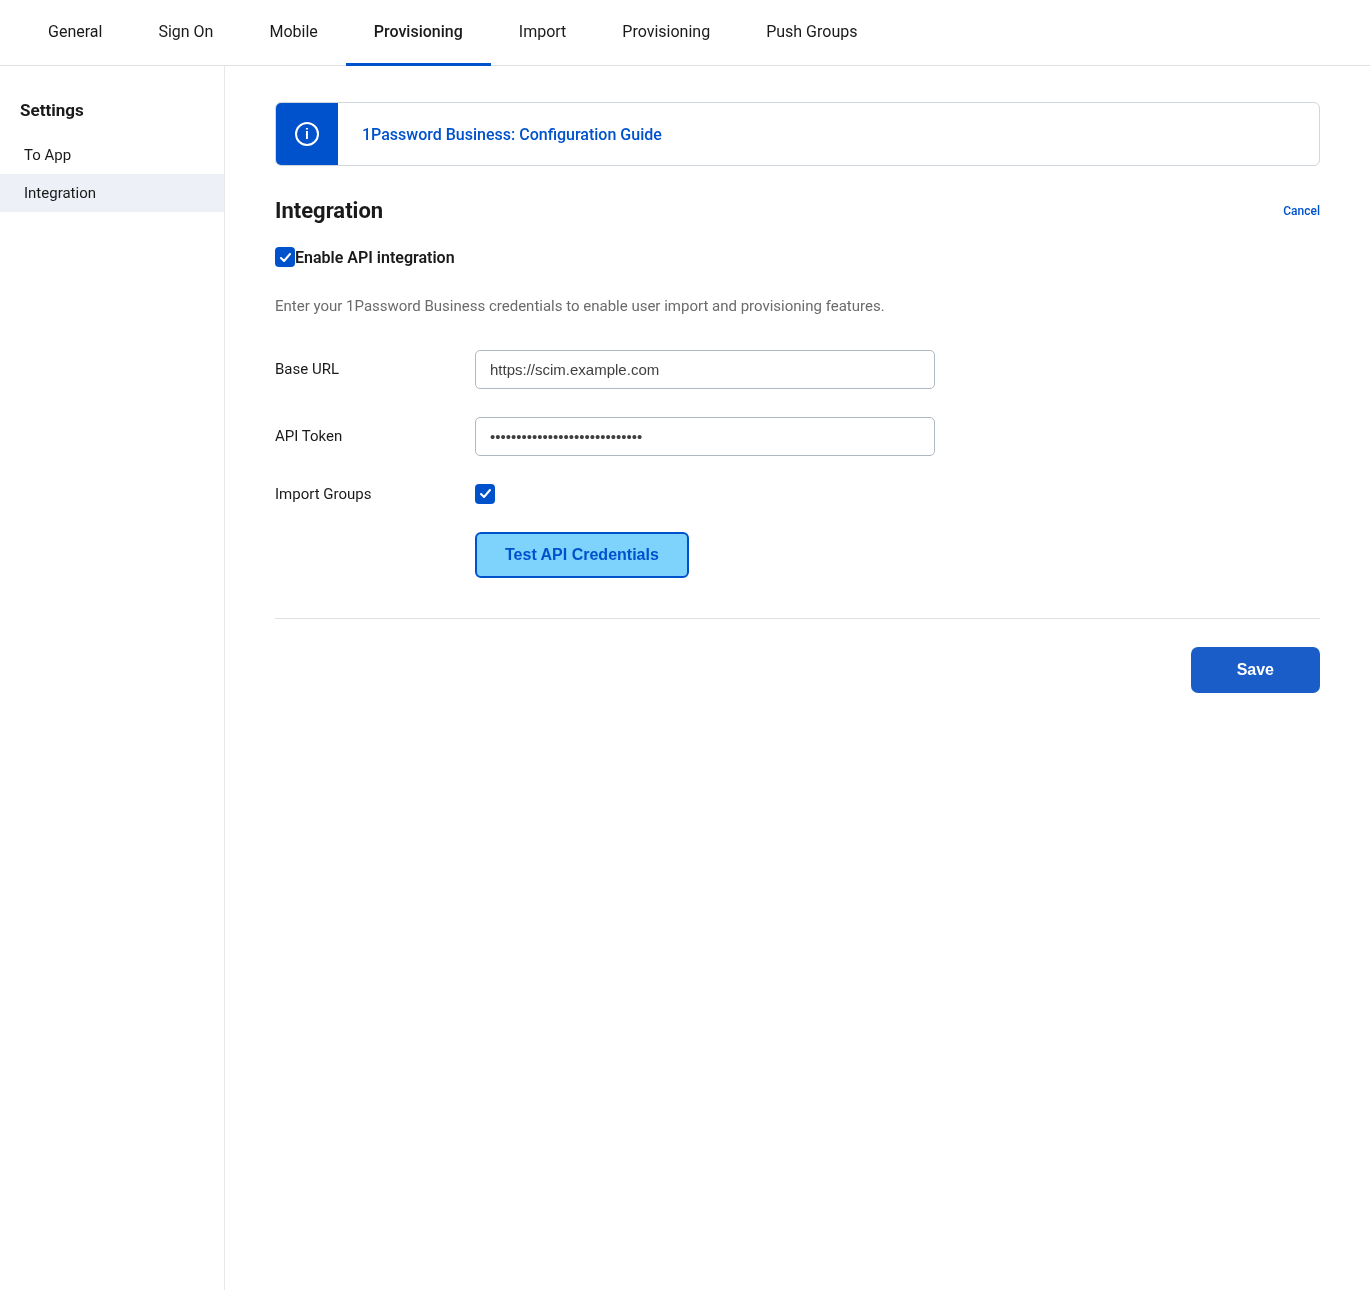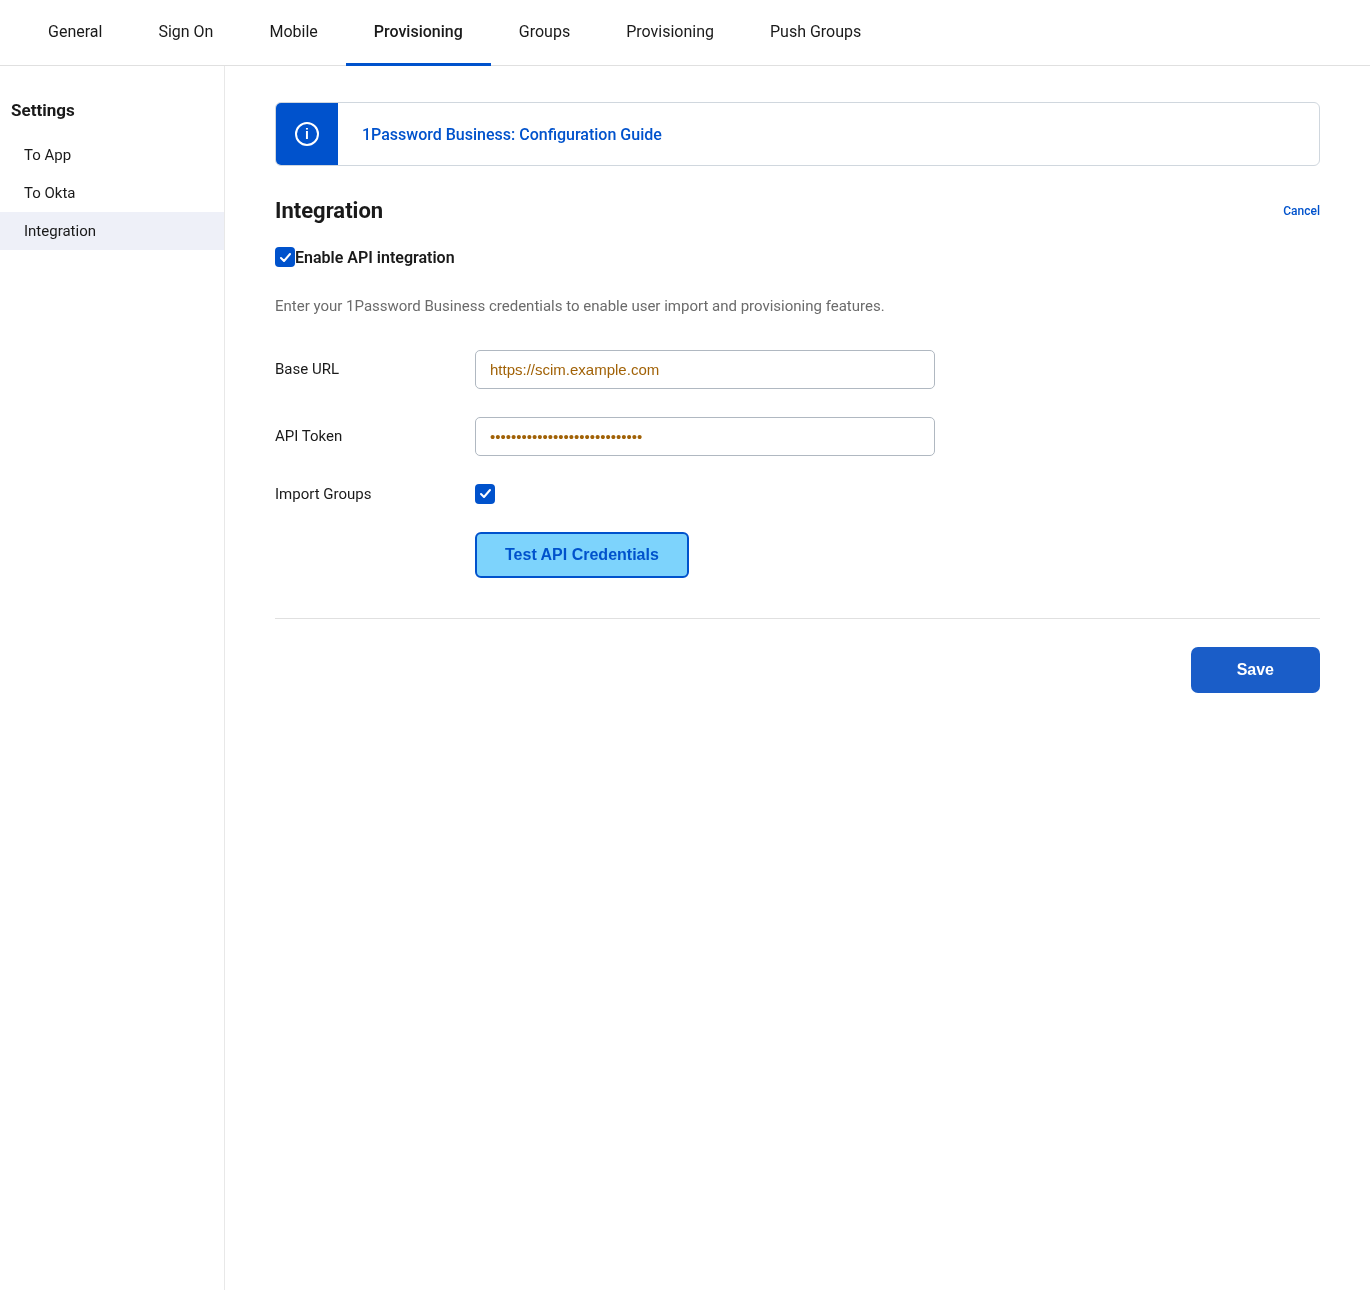--- a/index.html
+++ b/index.html
@@ -39,21 +39,21 @@
     .sidebar {
       width: 225px;
       border-right: 1px solid #e8e8e8;
       padding: 28px 0;
       background: #fff;
       flex-shrink: 0;
     }
     .sidebar-heading {
       font-weight: 700;
       font-size: 17px;
-      padding: 6px 24px 16px 11px;
+      padding: 6px 24px 16px 20px;
     }
     .sidebar-item {
       padding: 10px 24px;
       cursor: pointer;
       font-size: 15px;
       color: #1a1a1a;
       border-radius: 0;
     }
     .sidebar-item.active {
       background: #eef0f8;
@@ -164,21 +164,21 @@
       color: #1a1a1a;
       flex-shrink: 0;
     }
     .form-input {
       flex: 1;
       max-width: 460px;
       padding: 10px 14px;
       border: 1px solid #b0b8c1;
       border-radius: 5px;
       font-size: 15px;
-      color: #a16207;
+      color: #404040;
       outline: none;
       background: #fff;
     }
 
     
     .import-checkbox {
       width: 20px;
       height: 20px;
       border-radius: 4px;
       background: #0052cc;
@@ -234,31 +234,30 @@
     }
   </style>
 </head>
 <body>
 
 <nav class="top-nav">
   <a class="top-nav-item">General</a>
   <a class="top-nav-item">Sign On</a>
   <a class="top-nav-item">Mobile</a>
   <a class="top-nav-item active">Provisioning</a>
-  <a class="top-nav-item">Groups</a>
+  <a class="top-nav-item">Import</a>
   <a class="top-nav-item">Provisioning</a>
   <a class="top-nav-item">Push Groups</a>
 </nav>
 
 <div class="main-layout">
 
   <aside class="sidebar">
     <div class="sidebar-heading">Settings</div>
     <div class="sidebar-item">To App</div>
-    <div class="sidebar-item">To Okta</div>
     <div class="sidebar-item active">Integration</div>
   </aside>
 
   <main class="content">
 
     
     <div class="info-banner">
       <div class="info-banner-icon">
         <svg viewBox="0 0 24 24" fill="none" xmlns="http://www.w3.org/2000/svg">
           <circle cx="12" cy="12" r="11" stroke="white" stroke-width="2"></circle>

